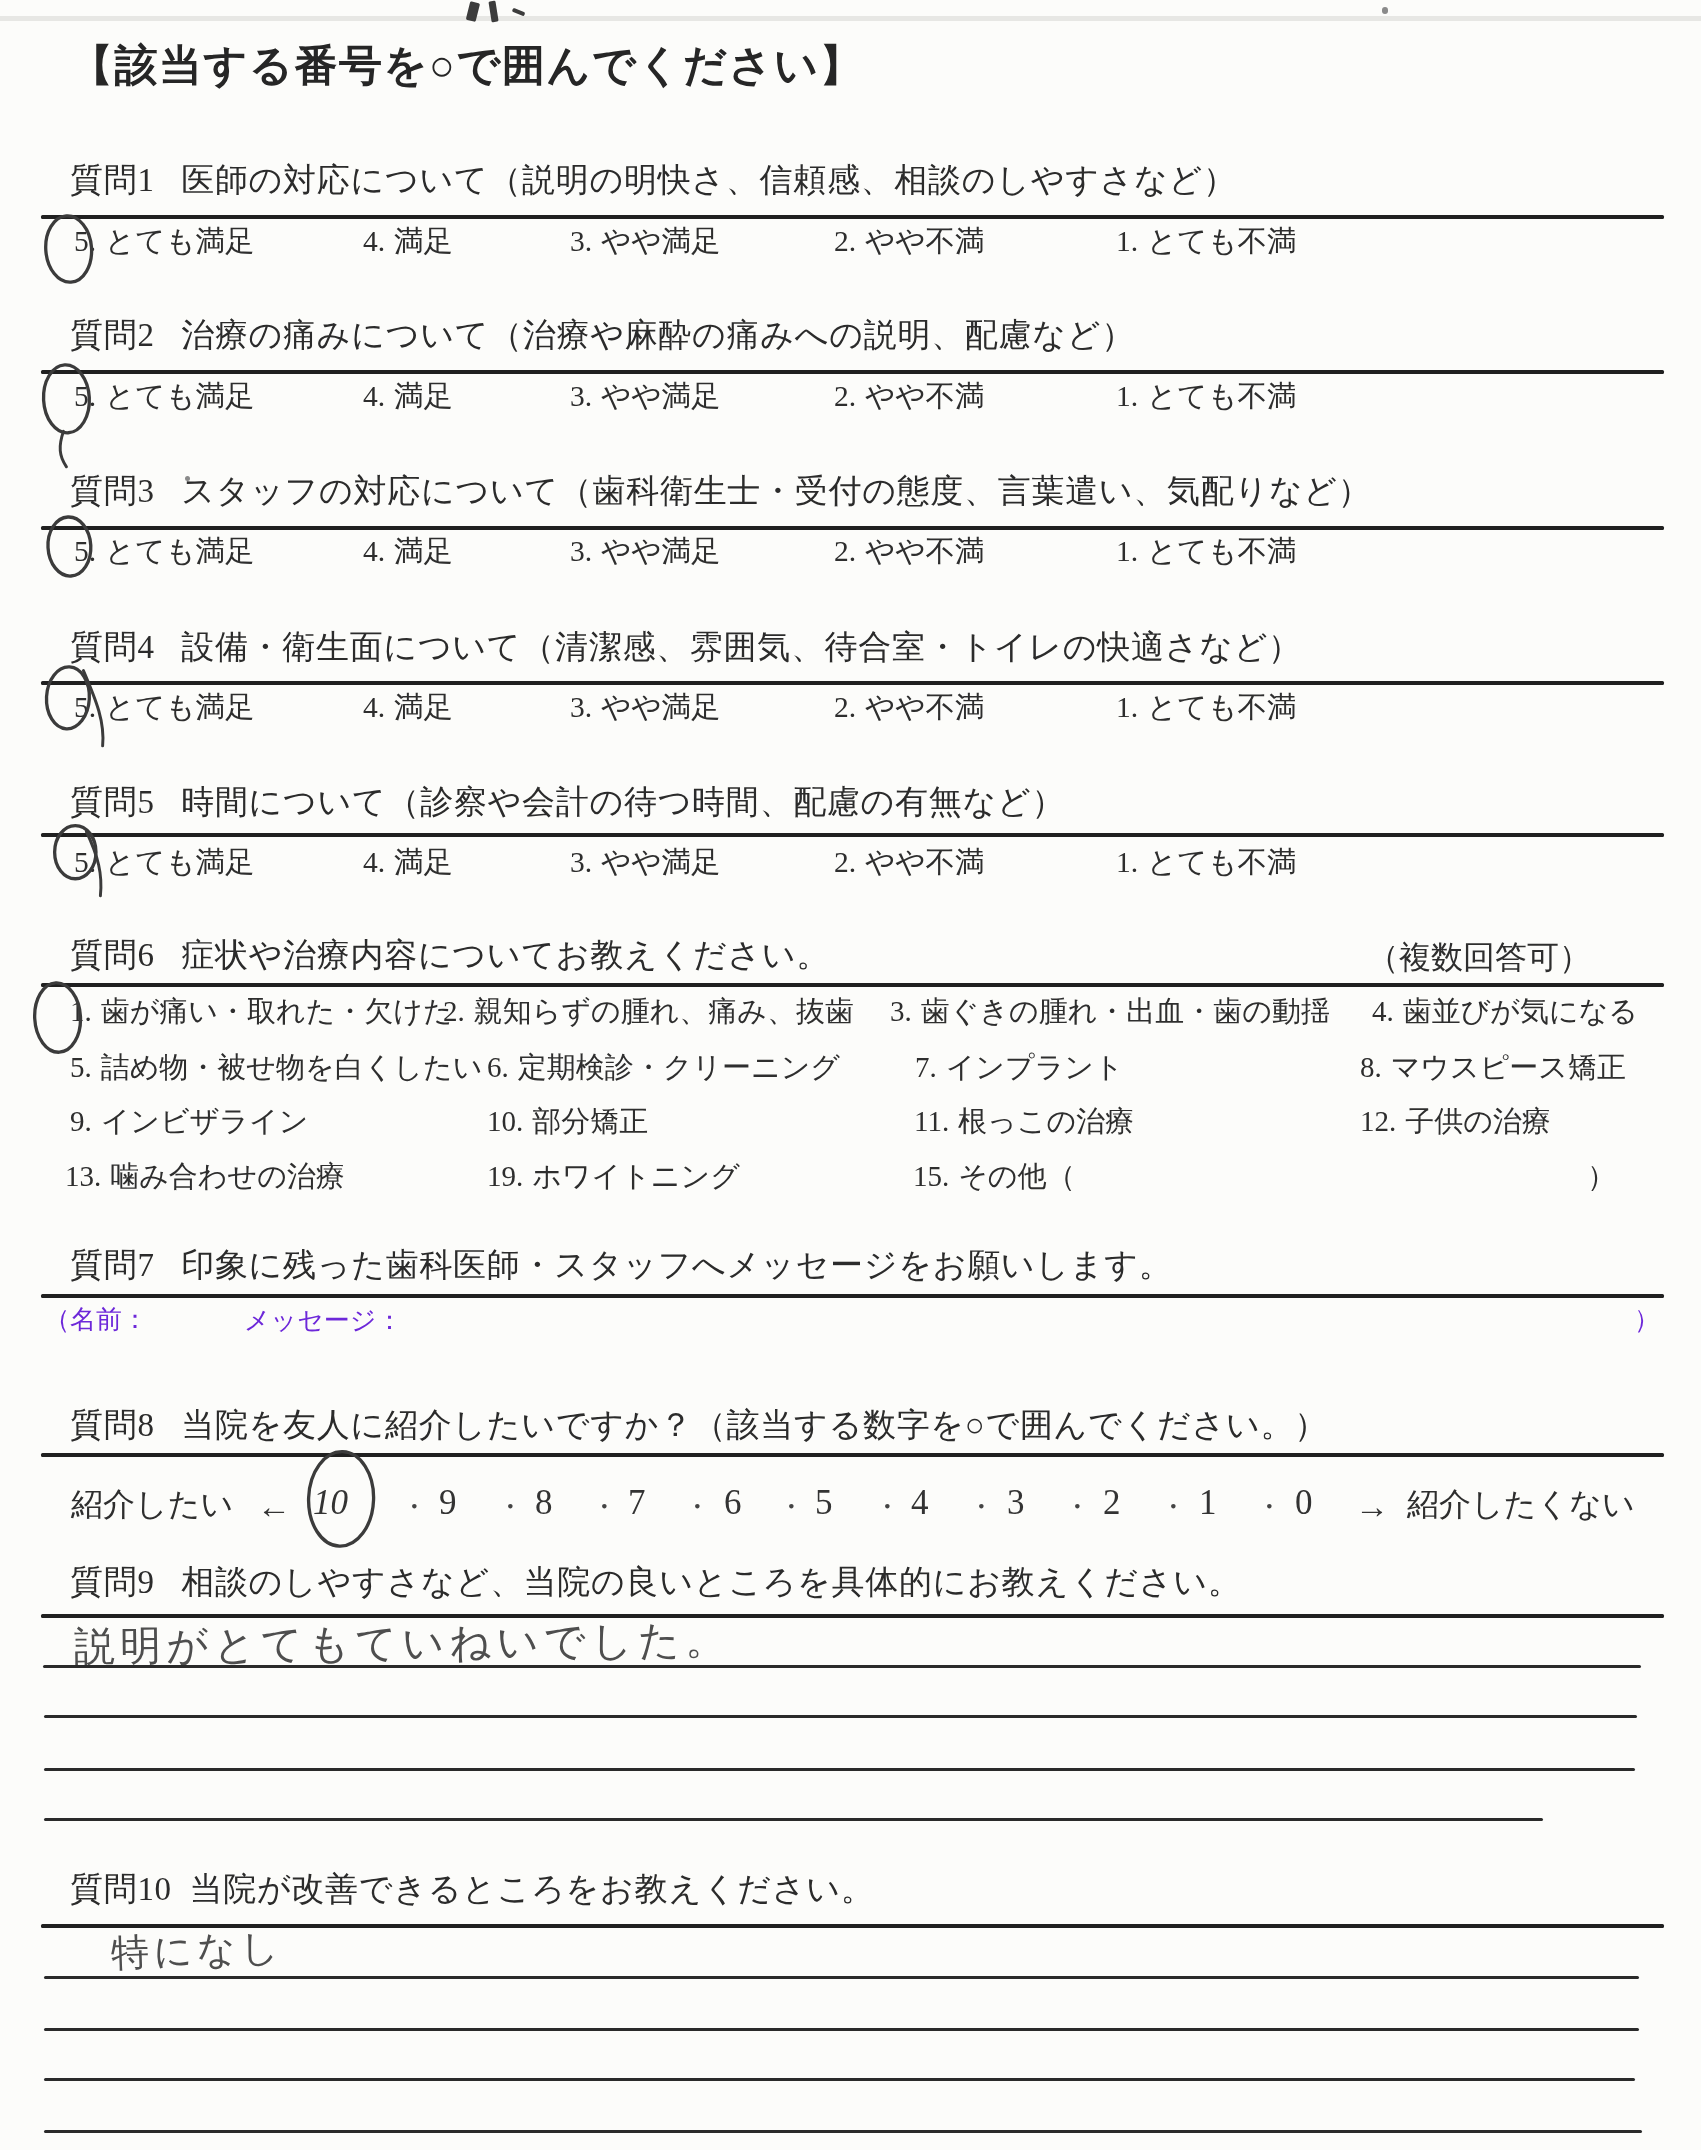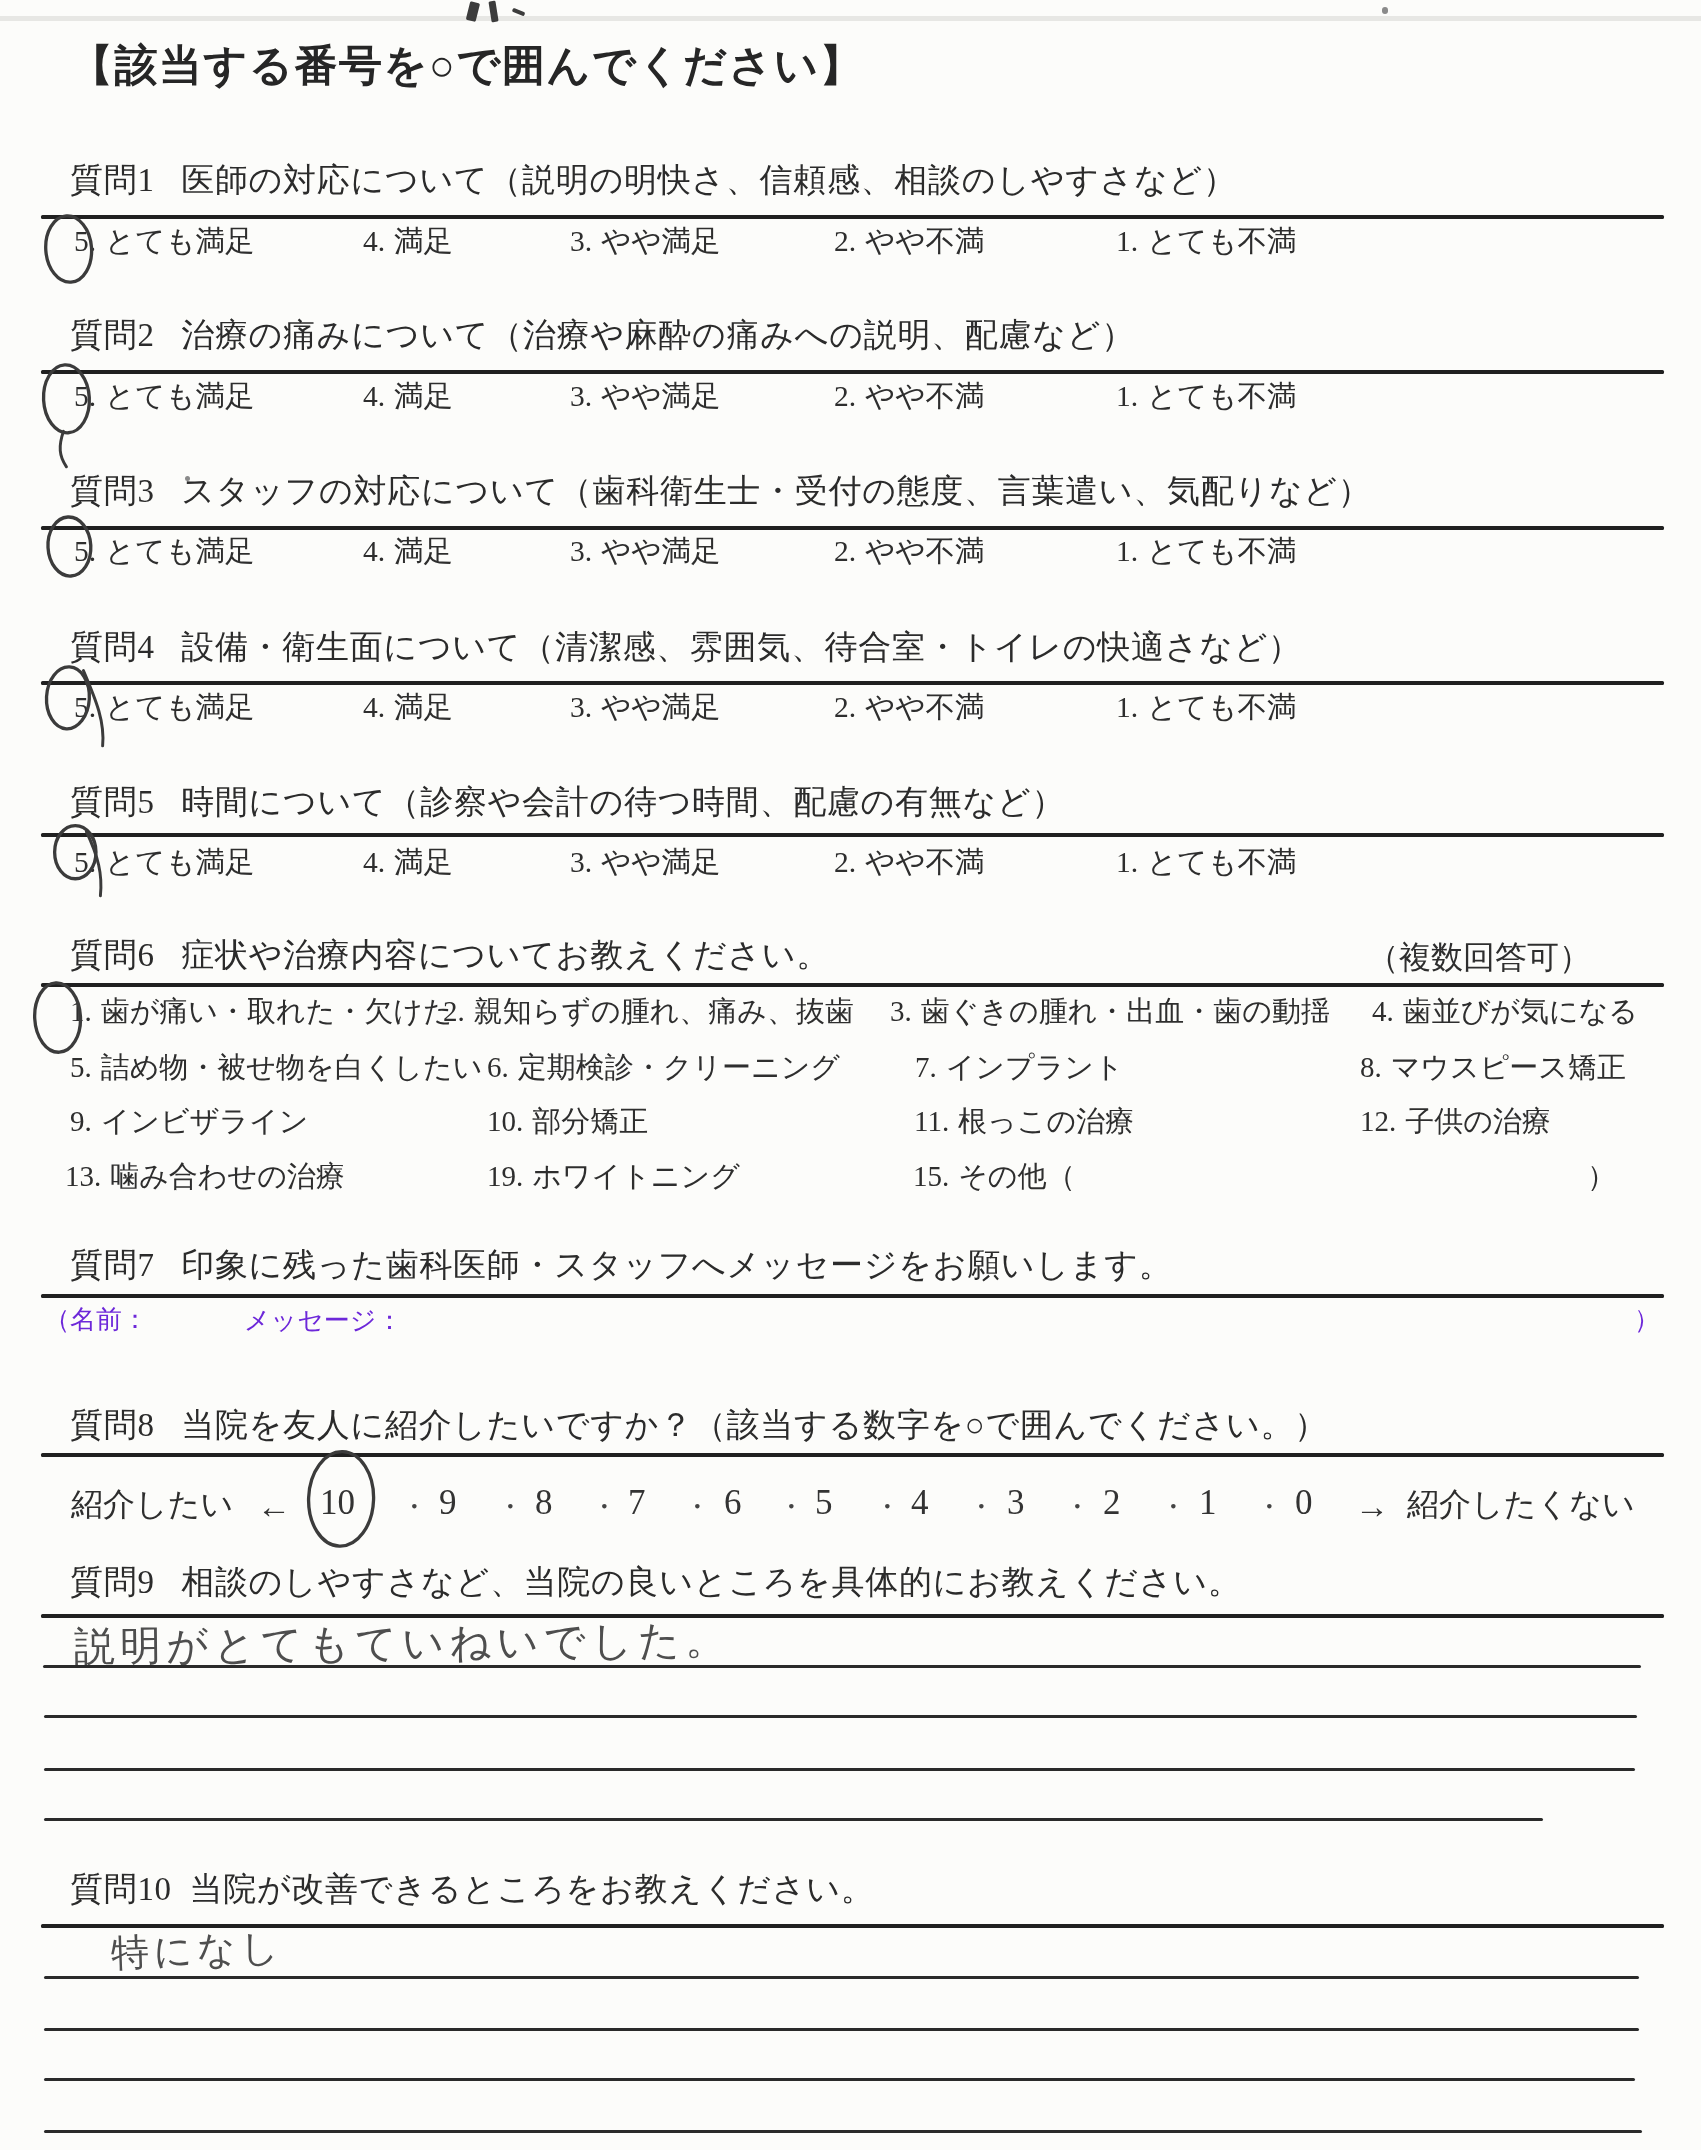--- a/index.html
+++ b/index.html
@@ -109,21 +109,21 @@
   <div class="abs qhead" style="left:70px;top:1249px;"><span class="qnum">質問7</span><span>印象に残った歯科医師・スタッフへメッセージをお願いします。</span></div>
   <div class="rule" style="top:1294px;"></div>
   <div class="abs parenrow" style="left:44px;top:1307px;">（名前：</div>
   <div class="abs parenrow" style="left:244px;top:1308px;">メッセージ：</div>
   <div class="abs parenrow" style="left:1634px;top:1307px;">）</div>
 
   <div class="abs qhead" style="left:70px;top:1409px;"><span class="qnum">質問8</span><span>当院を友人に紹介したいですか？（該当する数字を○で囲んでください。）</span></div>
   <div class="rule" style="top:1453px;"></div>
   <div class="abs scale-lab" style="left:71px;top:1488px;">紹介したい</div>
   <div class="abs arrow" style="left:257px;top:1490px;">←</div>
-  <div class="abs scale-num" style="left:320px;top:1485px;">10</div>
+  <div class="abs scale-num" style="left:313px;top:1485px;font-style:italic;">10</div>
   <div class="abs scale-dot" style="left:400px;top:1493px;">・</div>
   <div class="abs scale-num" style="left:439px;top:1485px;">9</div>
   <div class="abs scale-dot" style="left:496px;top:1493px;">・</div>
   <div class="abs scale-num" style="left:535px;top:1485px;">8</div>
   <div class="abs scale-dot" style="left:590px;top:1493px;">・</div>
   <div class="abs scale-num" style="left:628px;top:1485px;">7</div>
   <div class="abs scale-dot" style="left:683px;top:1493px;">・</div>
   <div class="abs scale-num" style="left:724px;top:1485px;">6</div>
   <div class="abs scale-dot" style="left:777px;top:1493px;">・</div>
   <div class="abs scale-num" style="left:815px;top:1485px;">5</div>

